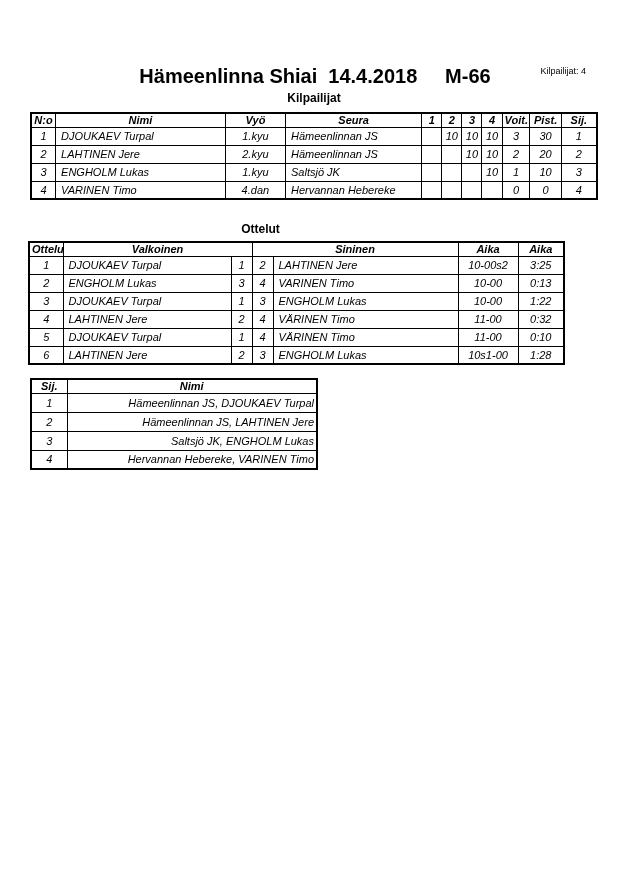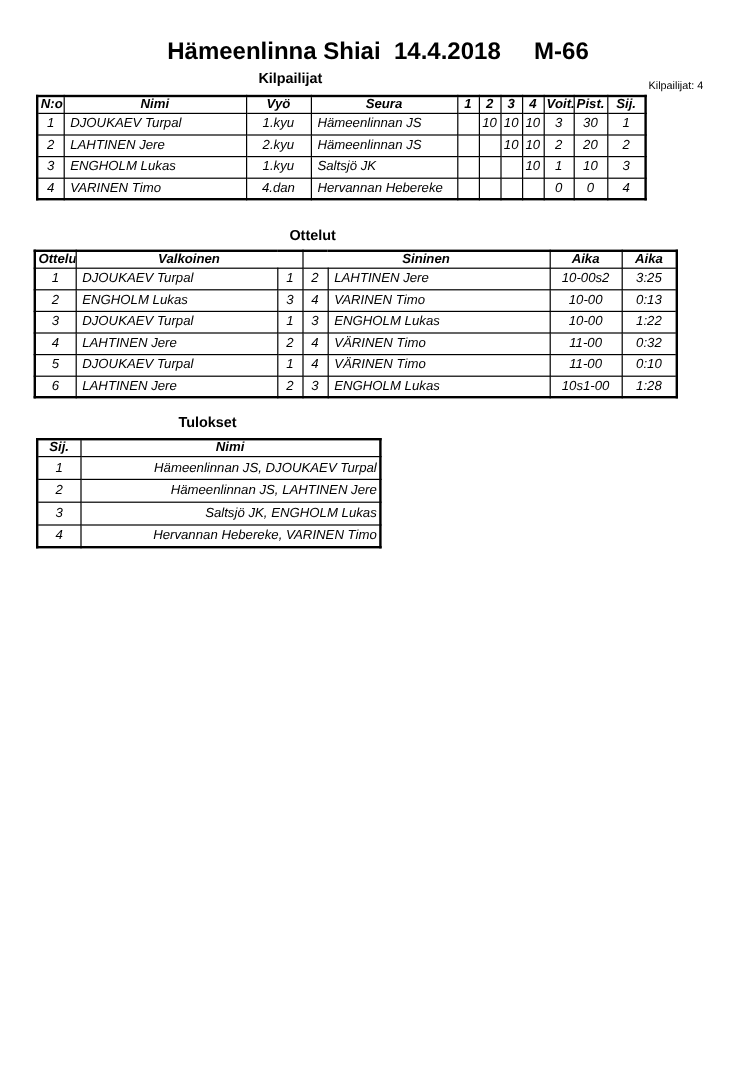--- a/index.html
+++ b/index.html
@@ -12,39 +12,39 @@
     color: #000;
   }
   .page {
     position: relative;
     width: 630px;
     height: 891px;
     background: #ffffff;
     overflow: hidden;
   }
   .title {
-    padding-top: 32px;
+    padding-top: 65px;
     text-align: center;
     font-size: 20px;
     font-weight: bold;
     white-space: pre;
     line-height: 22px;
   }
   .count-label {
     position: absolute;
     top: 66px;
     right: 44px;
     font-size: 9px;
   }
   .section-label {
     font-weight: bold;
     font-size: 12px;
     text-align: center;
   }
-  .wrap-kilpailijat { margin: 4px 0 0 30px; width: 424px; }
+  .wrap-kilpailijat { margin: 4px 0 0 30px; width: 568px; }
   .wrap-ottelut     { margin: 22px 0 0 28px; width: 465px; }
   .wrap-tulokset    { margin: 13px 0 0 30px; width: 286px; }
   .wrap-kilpailijat .section-label { margin-bottom: 7px; }
   .wrap-ottelut .section-label     { margin-bottom: 5px; }
   .wrap-tulokset .section-label    { margin-bottom: 6px; }
 
   table {
     border-collapse: collapse;
     table-layout: fixed;
     width: 100%;
@@ -238,21 +238,20 @@
             <td>3</td>
             <td>ENGHOLM Lukas</td>
             <td>10s1-00</td>
             <td>1:28</td>
           </tr>
         </tbody>
     </table>
   </div>
 
   <div class="wrap-tulokset">
-    <div class="section-label">Tulokset</div>
     <table class="t3">
       <colgroup>
         <col style="width:36px">
           <col style="width:250px">
       </colgroup>
       <thead>
         <tr>
           <th>Sij.</th>
           <th>Nimi</th>
         </tr>

